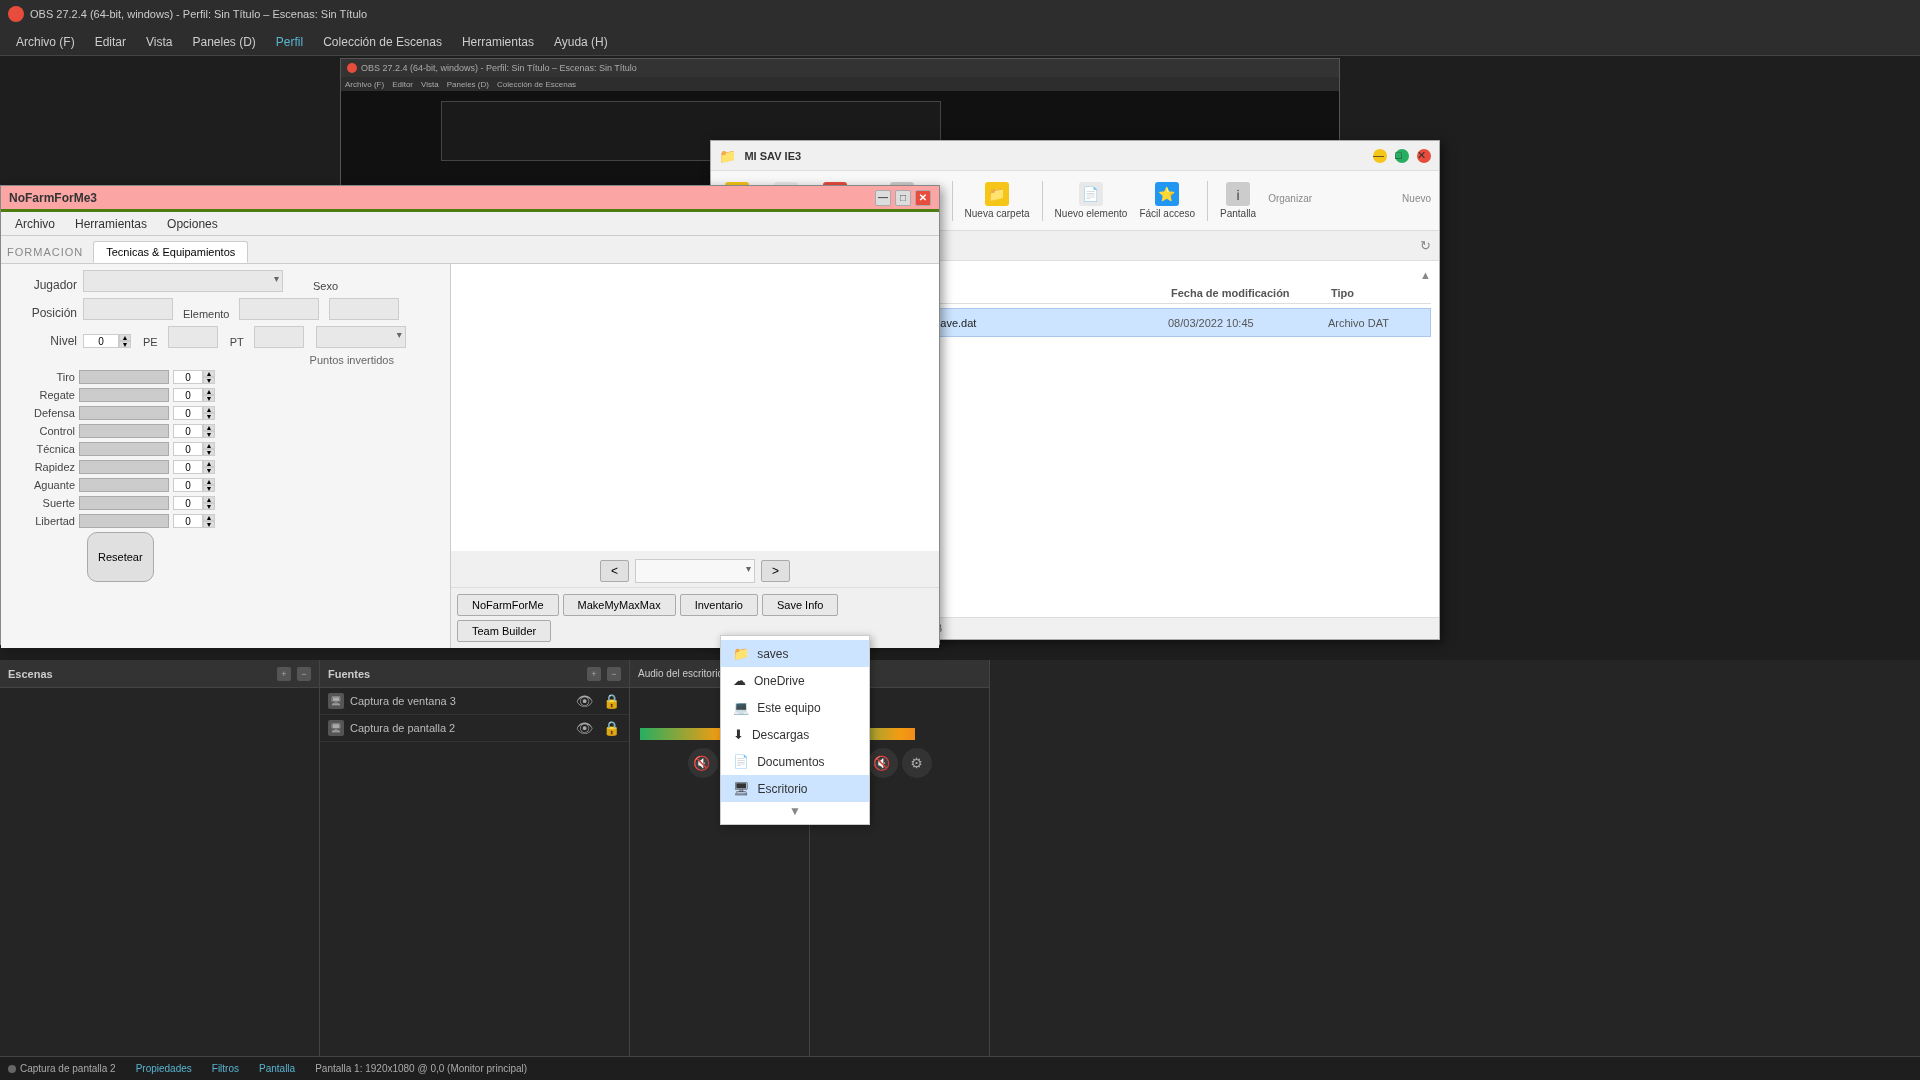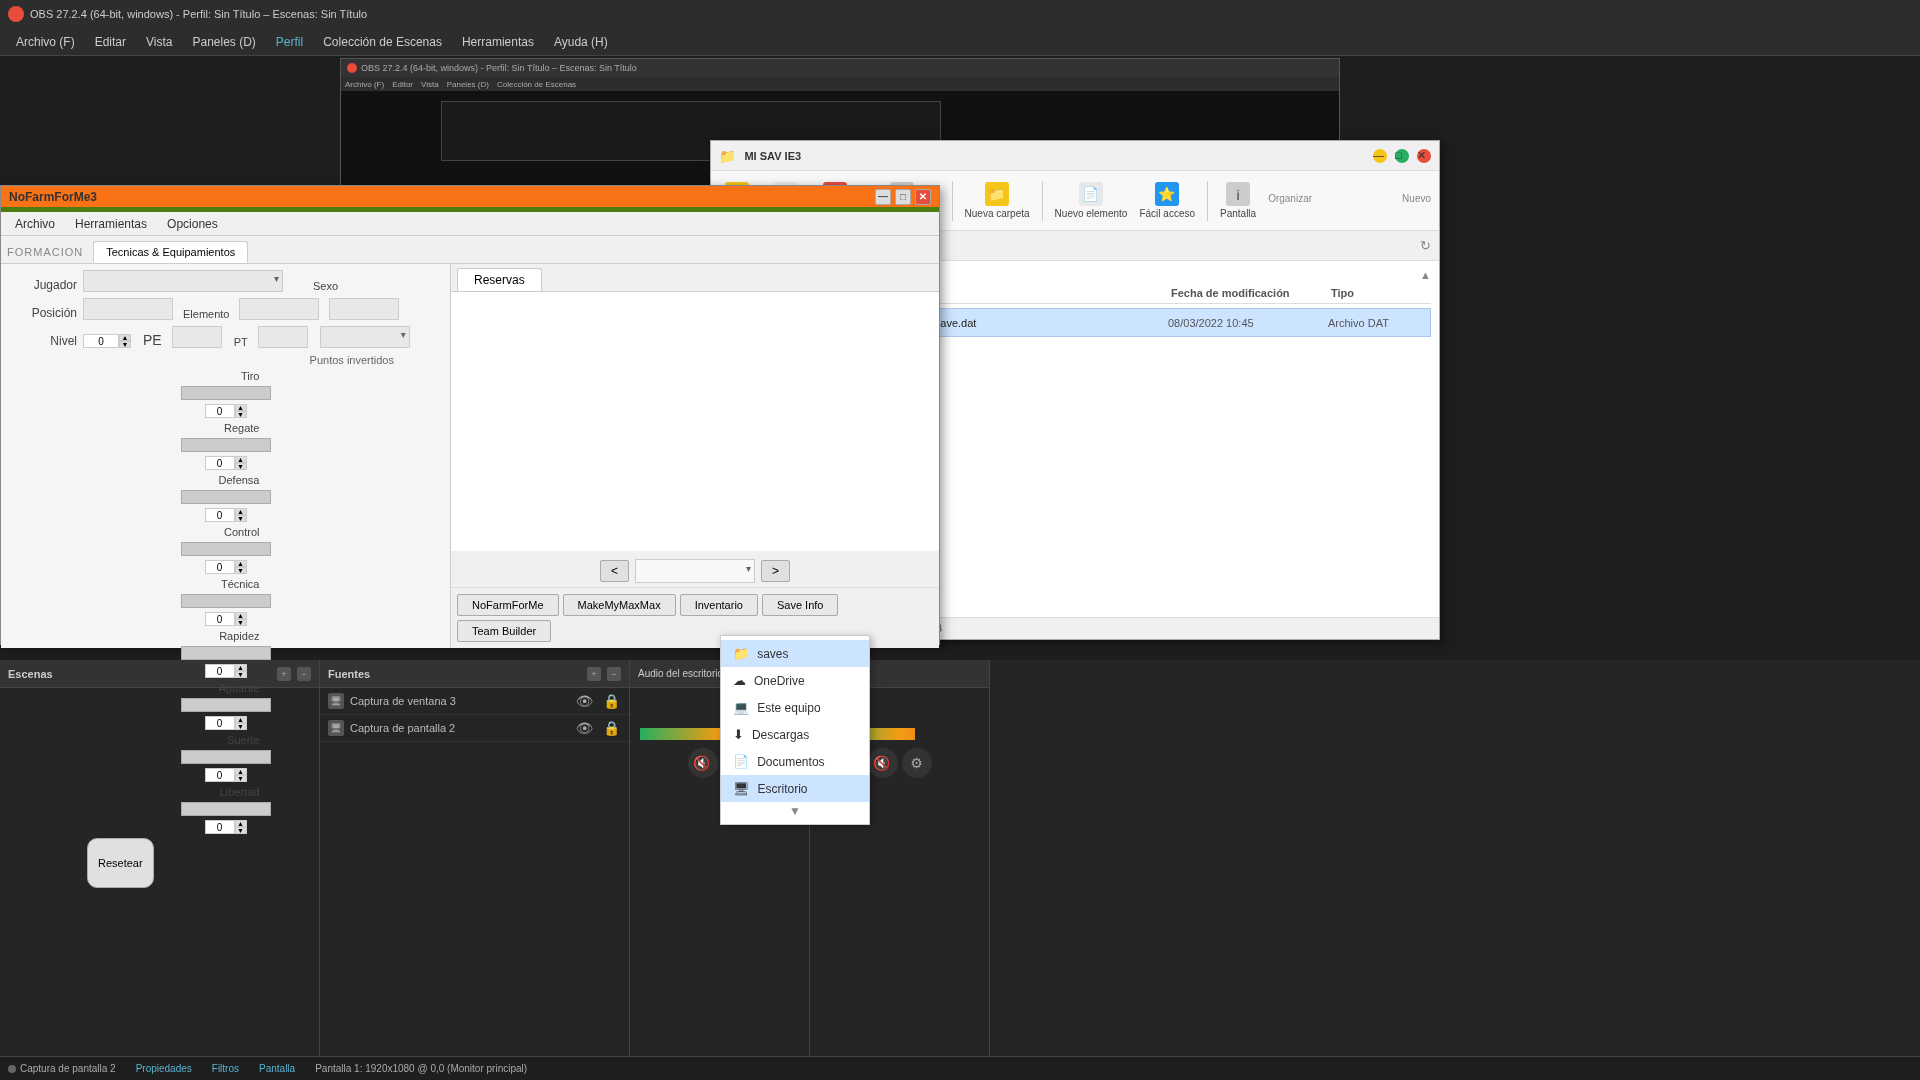--- a/index.html
+++ b/index.html
@@ -239,25 +239,25 @@
       top: 185px; left: 0;
       width: 940px;
       height: 460px;
       background: #f0f0f0;
       border: 1px solid #888;
       box-shadow: 3px 3px 10px rgba(0,0,0,0.4);
       z-index: 60;
     }
     .nffm-titlebar {
       height: 26px;
-      background: #f97316;
+      background: #fca5a5;
       display: flex;
       align-items: center;
       padding: 0 8px;
-      border-bottom: 5px solid #4d7c0f;
+      border-bottom: 3px solid #4d7c0f;
       font-size: 12px;
       color: #333;
       font-weight: 600;
     }
     .nffm-titlebar-title { flex: 1; }
     .nffm-titlebar-btn {
       width: 16px; height: 16px;
       border-radius: 2px;
       border: 1px solid #aaa;
       background: #ddd;
@@ -342,21 +342,20 @@
       font-size: 10px;
       color: #666;
       pointer-events: none;
     }
     .nffm-stat-row {
       display: flex;
       align-items: center;
       margin-bottom: 4px;
       gap: 4px;
       font-size: 11px;
-      flex-direction: column;
     }
     .nffm-stat-label { width: 68px; text-align: right; color: #444; }
     .nffm-stat-bar {
       width: 90px; height: 14px;
       background: #ccc;
       border: 1px solid #aaa;
     }
     .nffm-spin {
       display: flex;
       align-items: center;
@@ -847,21 +846,21 @@
 
       <div class="nffm-field-row">
         <span class="nffm-label">Nivel</span>
         <div class="nffm-spin">
           <input value="0" style="width: 36px;">
           <div class="nffm-spin-btns">
             <div class="nffm-spin-btn">▲</div>
             <div class="nffm-spin-btn">▼</div>
           </div>
         </div>
-        <span style="font-size:14px; color:#444; margin-left:6px;">PE</span>
+        <span style="font-size:11px; color:#444; margin-left:6px;">PE</span>
         <input class="nffm-input" style="width: 50px; margin-left: 4px;">
         <span style="font-size:11px; color:#444; margin-left:6px;">PT</span>
         <input class="nffm-input" style="width: 50px; margin-left: 4px;">
         <div class="nffm-select-wrapper" style="margin-left:6px;">
           <select class="nffm-select" style="width:90px;"></select>
         </div>
       </div>
 
       <div class="nffm-points-label" style="padding-right:50px;">Puntos invertidos</div>
 
@@ -968,23 +967,20 @@
   </div>
         </div>
 
       <div style="margin-top:4px; margin-left:80px;">
         <button class="nffm-resetear-btn">Resetear</button>
       </div>
     </div>
 
     <div class="nffm-right">
 
-      <div class="nffm-right-tabs">
-        <div class="nffm-right-tab active">Reservas</div>
-      </div>
 
       <div class="nffm-right-body">
         
       </div>
 
       <div class="nffm-nav-row">
         <button class="nffm-nav-btn">&lt;</button>
         <div class="nffm-nav-select-wrapper">
           <select class="nffm-nav-select"></select>
         </div>

